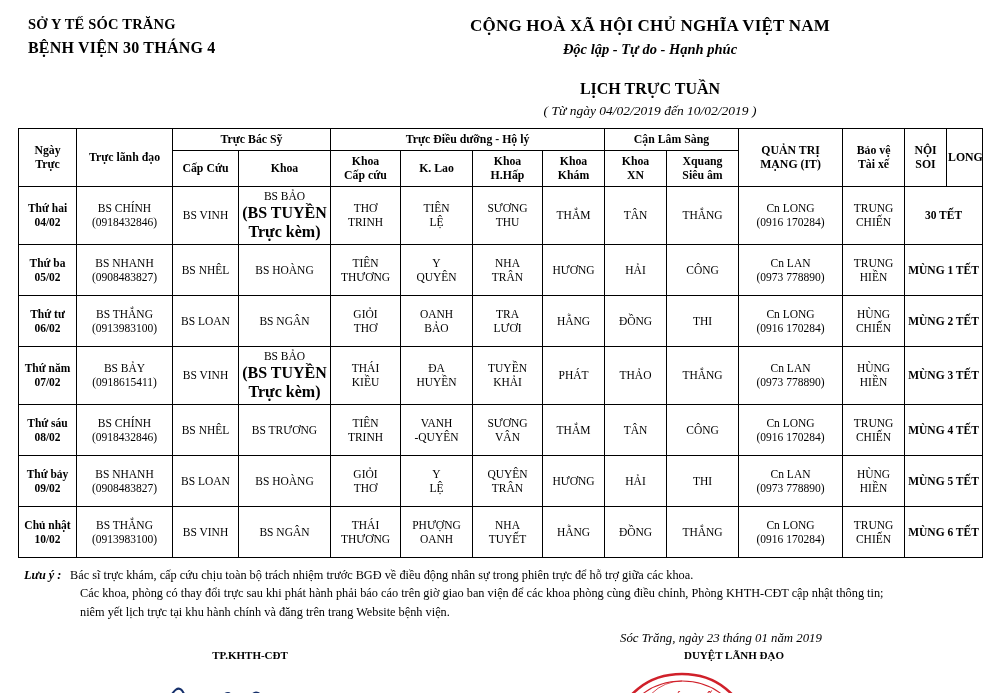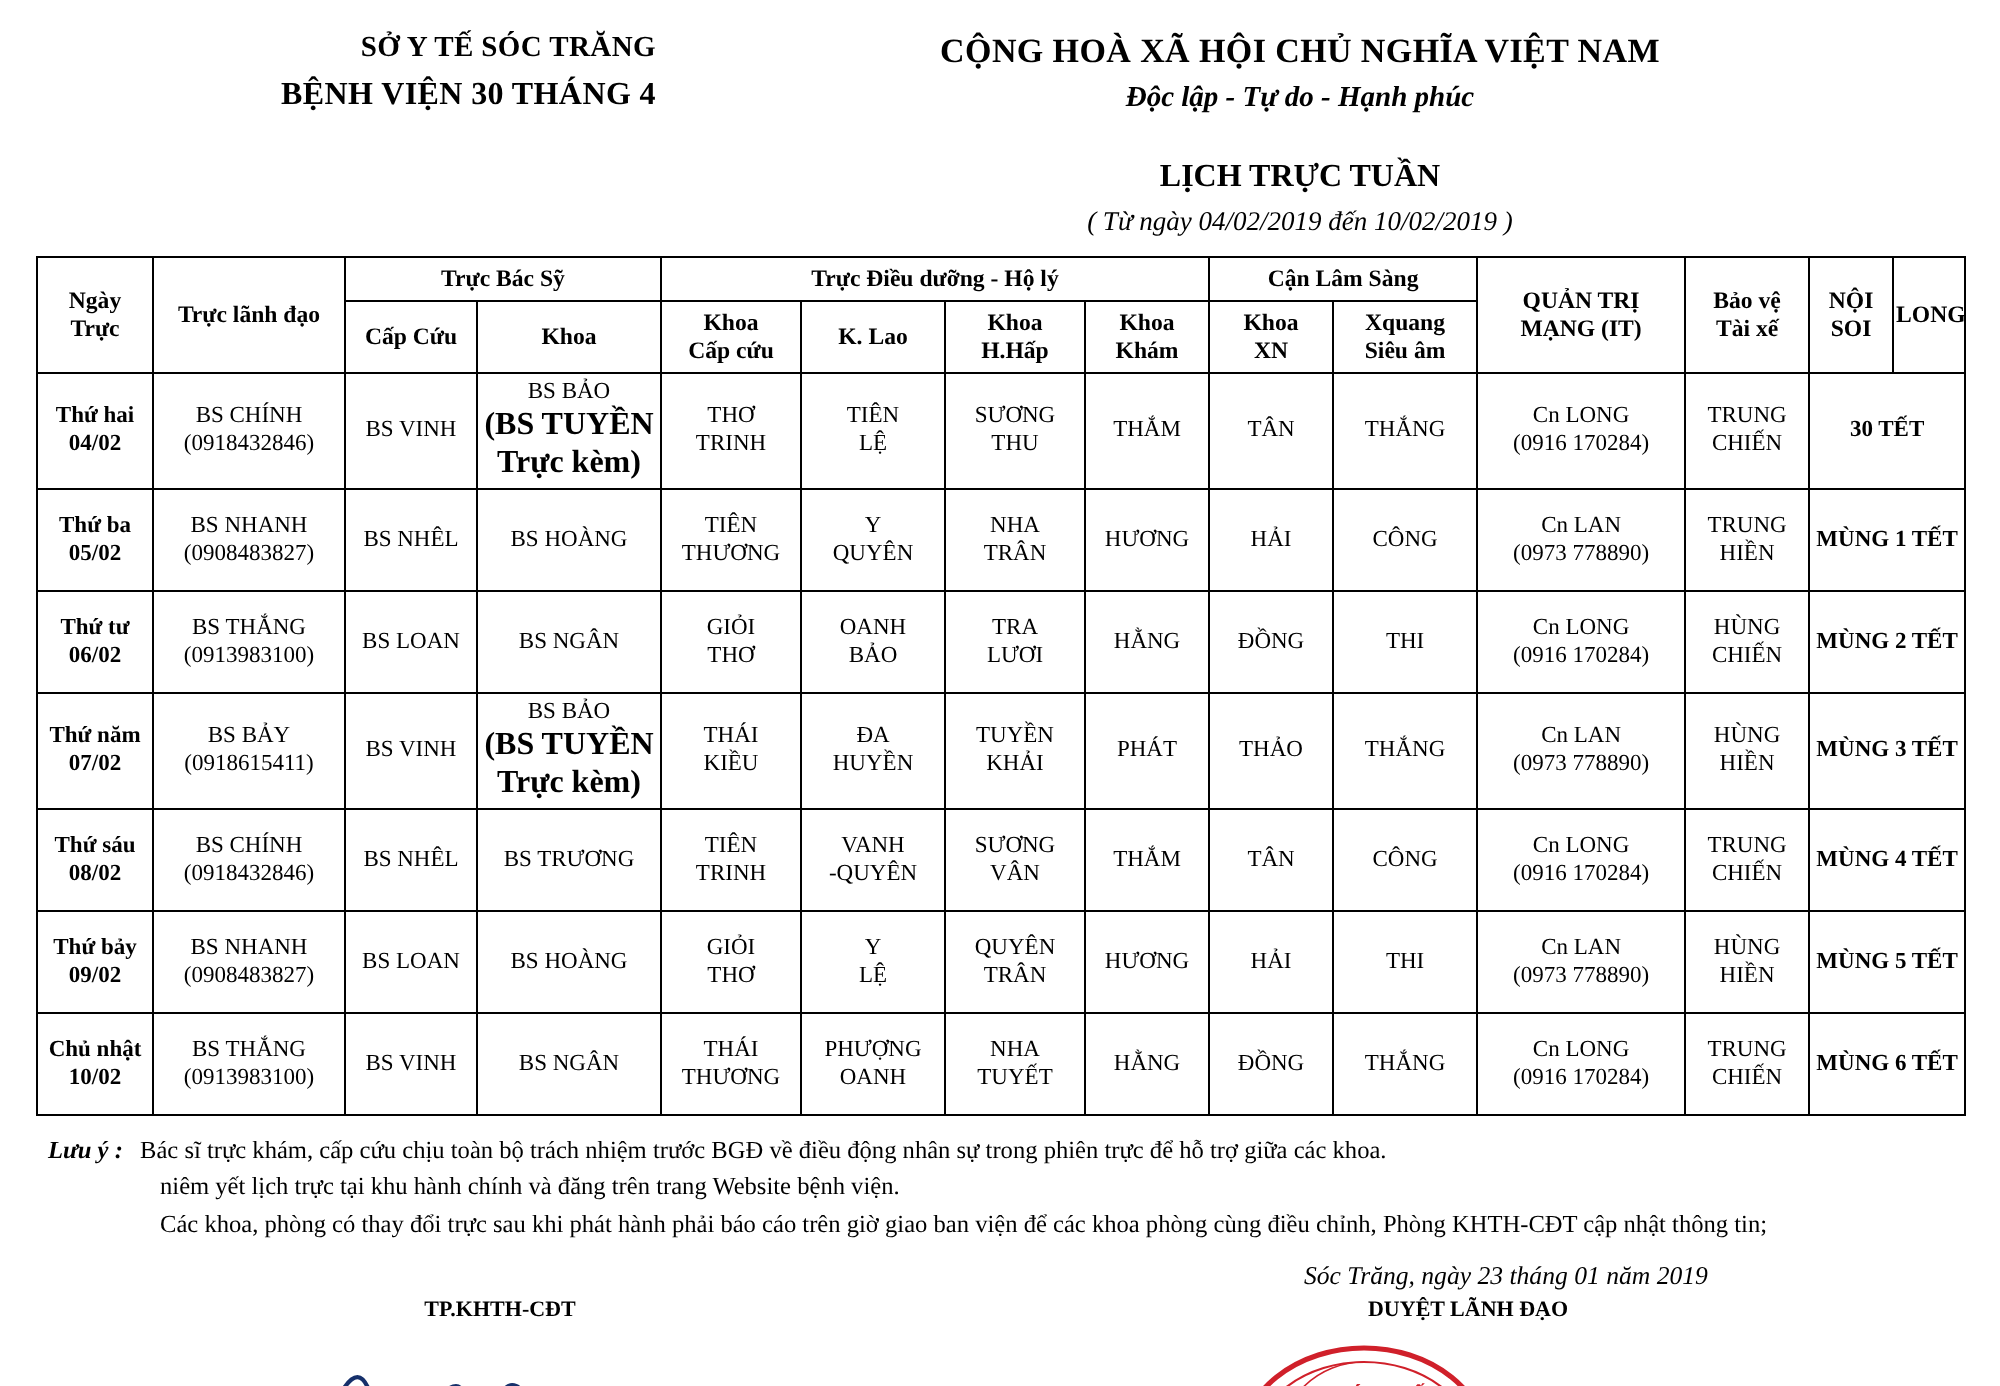--- a/index.html
+++ b/index.html
@@ -24,21 +24,21 @@
 
   
   .header {
     display: flex;
     flex-direction: row;
     align-items: flex-start;
     padding: 14px 28px 2px 28px;
   }
   .header-left {
     width: 300px;
-    text-align: right;
+    text-align: left;
     line-height: 1.5;
   }
   .header-right {
     flex: 1;
     text-align: center;
     line-height: 1.45;
   }
   .h-dept {
     font-size: 14.5px;
     font-weight: bold;
@@ -152,21 +152,21 @@
   }
 
   
   .sig-row {
     position: relative;
     margin-top: 10px;
     height: 135px;
   }
   .sig-date {
     position: absolute;
-    left: 652px;
+    left: 620px;
     top: 0;
     font-size: 12.8px;
     font-style: italic;
   }
   .sig-left {
     position: absolute;
     left: 130px;
     top: 18px;
     width: 240px;
     text-align: center;
@@ -567,22 +567,22 @@
             <span>CHIẾN</span>
           </td>
           <td class="cell tet" colspan="2">MÙNG 6 TẾT</td>
         </tr>
       </tbody>
     </table>
   </div>
 
   <div class="notes">
     <span class="lbl">Lưu ý :</span><span class="ln first">Bác sĩ trực khám, cấp cứu chịu toàn bộ trách nhiệm trước BGĐ về điều động nhân sự trong phiên trực để hỗ trợ giữa các khoa.</span>
+    <span class="ln">Các khoa, phòng có thay đổi trực sau khi phát hành phải báo cáo trên giờ giao ban viện để các khoa phòng cùng điều chỉnh, Phòng KHTH-CĐT cập nhật thông tin;</span>
     <span class="ln">niêm yết lịch trực tại khu hành chính và đăng trên trang Website bệnh viện.</span>
-    <span class="ln">Các khoa, phòng có thay đổi trực sau khi phát hành phải báo cáo trên giờ giao ban viện để các khoa phòng cùng điều chỉnh, Phòng KHTH-CĐT cập nhật thông tin;</span>
   </div>
 
   <div class="sig-row">
     <div class="sig-date">Sóc Trăng, ngày 23 tháng 01 năm 2019</div>
 
     <div class="sig-left">
       <div class="sig-title">TP.KHTH-CĐT</div>
 
     </div>
 

